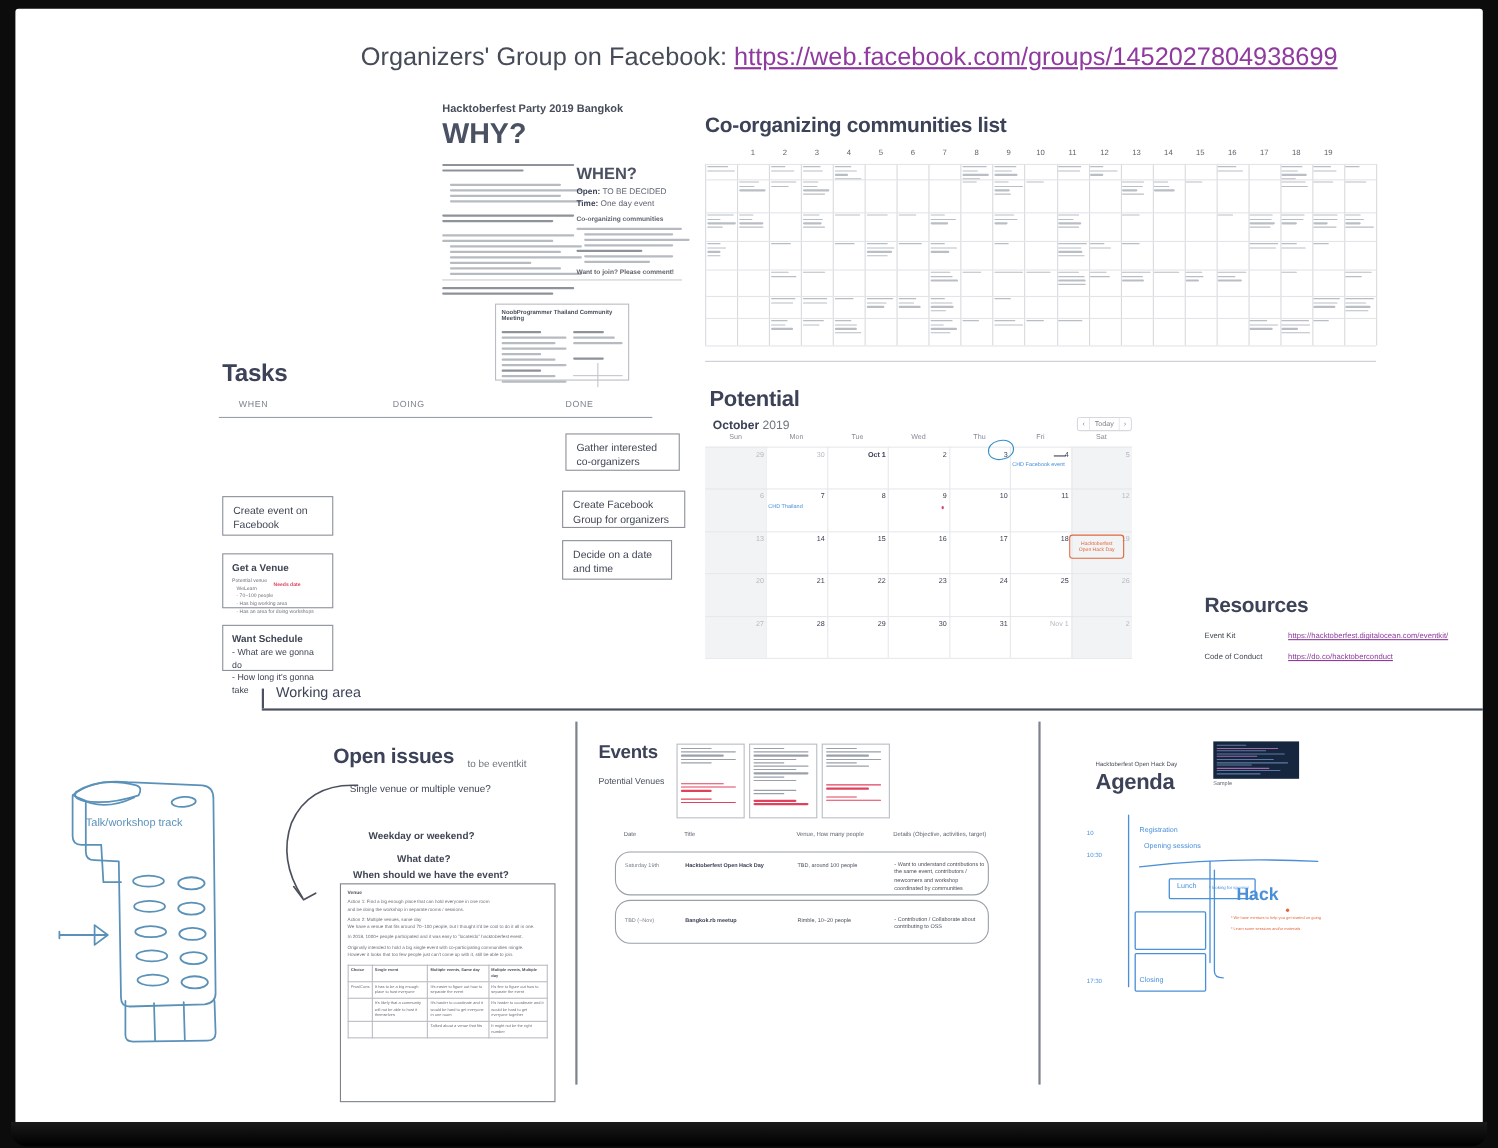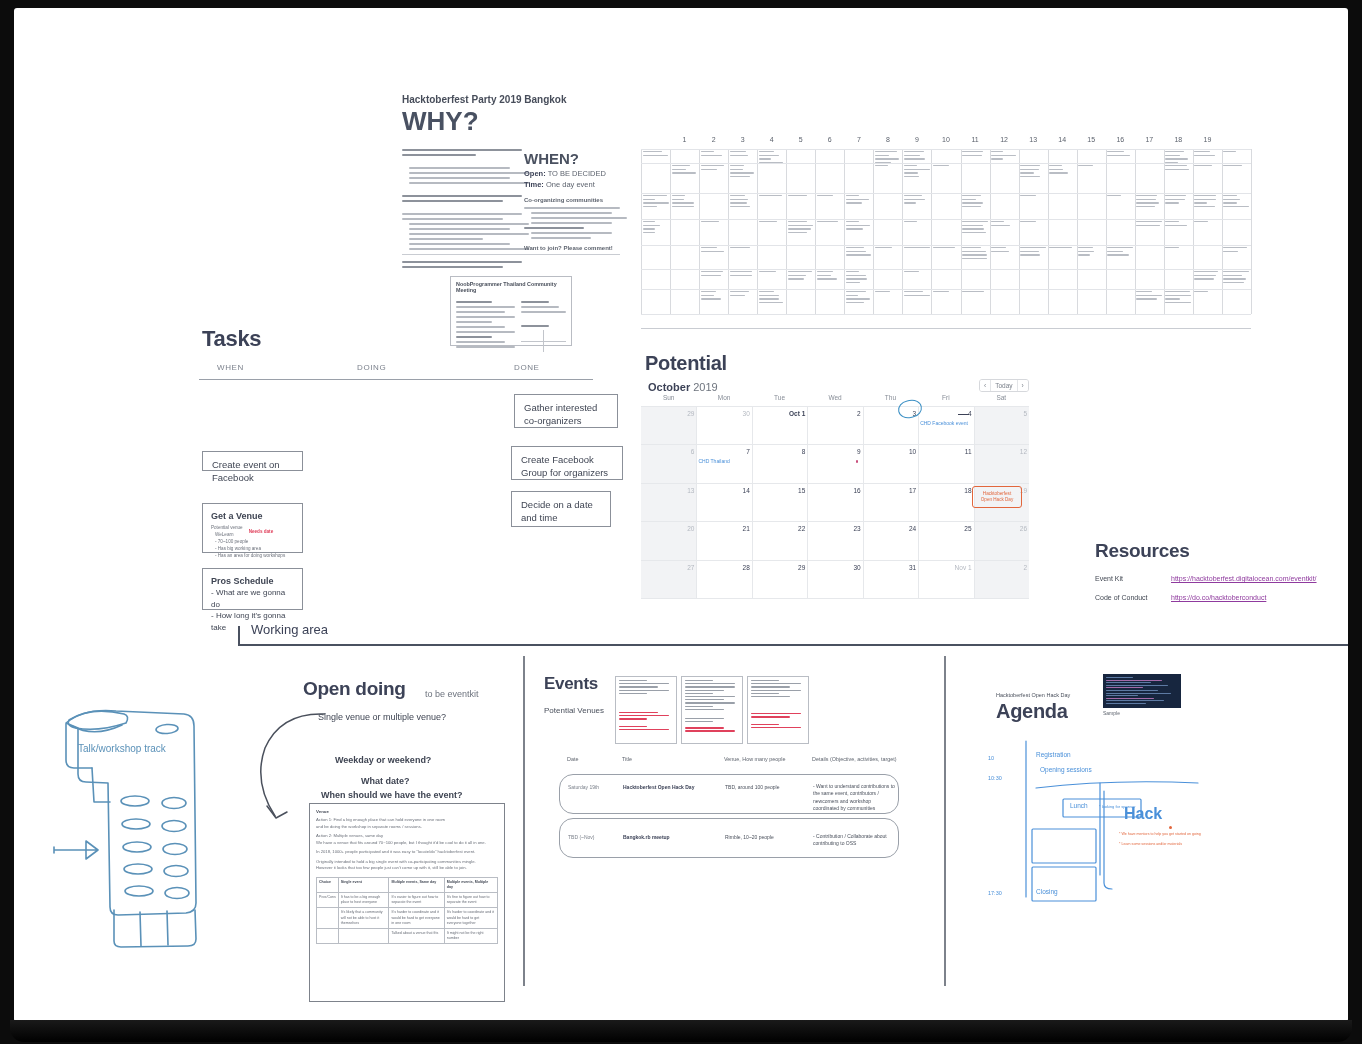--- a/index.html
+++ b/index.html
@@ -73,21 +73,21 @@
   #tasks-title { position: absolute; left: 188px; top: 318px; font-size: 22px; }
   .col-head { position: absolute; top: 355px; font-size: 8px; color: #7c828d; letter-spacing: 0.6px; }
   #th-todo { left: 203px; } #th-doing { left: 343px; } #th-done { left: 500px; }
   #tasks-rule { position: absolute; left: 185px; top: 371px; width: 394px; height: 1px; background: #9aa0a9; }
 
   .card {
     position: absolute; border: 1px solid #8b9099; background: #fff;
     padding: 7px 9px; font-size: 9.5px; color: #3f4characters;
     color: #3f4553; line-height: 1.35;
   }
-  #c-create-event { left: 188px; top: 443px; width: 101px; height: 20px; }
+  #c-create-event { left: 188px; top: 443px; width: 101px; height: 36px; }
   #c-get-venue   { left: 188px; top: 495px; width: 101px; height: 50px; padding: 6px 8px; }
   #c-rough-sched { left: 188px; top: 560px; width: 101px; height: 42px; padding: 6px 8px; }
   #c-gather      { left: 500px; top: 386px; width: 104px; height: 34px; }
   #c-fbgroup     { left: 497px; top: 438px; width: 112px; height: 34px; }
   #c-decide      { left: 497px; top: 483px; width: 100px; height: 36px; }
   .card .ch { font-size: 9px; font-weight: bold; color: #3f4553; }
   .card .cs { font-size: 4.6px; color: #6d727c; line-height: 1.5; }
   .card .red { color: #e0415c; font-weight: bold; }
 
   
@@ -198,20 +198,23 @@
   #ag-hack { position: absolute; left: 1110px; top: 797px; font-size: 16px; color: #4a90d9; font-weight: bold; }
   .ag-fine { position: absolute; font-size: 3.6px; color: #e2663c; white-space: nowrap; }
 </style>
 </head>
 <body>
 
 <div class="bezel">
   <div class="screen">
     <div class="board">
 
+      <div id="fb-header">
+        <span>Organizers' Group on Facebook: </span><a class="lnk" href="#">https://web.facebook.com/groups/1452027804938699</a>
+      </div>
 
       <div id="why-slide">
         <div class="s-title">Hacktoberfest Party 2019 Bangkok</div>
         <div class="s-why">WHY?</div>
 
         <div id="why-body">
           <div class="microline l dark"></div>
           <div class="microline s dark"></div>
           <div style="height:5px"></div>
           <div class="microline i m"></div>
@@ -309,35 +312,36 @@
             <div class="cs" style="margin-left:4px">WeLearn</div>
           </div>
           <div class="cs red" style="margin-top:4px">Needs date</div>
         </div>
         <div class="cs" style="margin-left:4px">- 70~100 people</div>
         <div class="cs" style="margin-left:4px">- Has big working area</div>
         <div class="cs" style="margin-left:4px">- Has an area for doing workshops</div>
       </div>
 
       <div id="c-rough-sched" class="card">
-        <div class="ch">Pros Schedule</div>
+        <div class="ch">Want Schedule</div>
         <div style="font-size:8px;line-height:1.45">- What are we gonna do</div>
         <div style="font-size:8px;line-height:1.45">- How long it's gonna take</div>
       </div>
 
       <div id="c-gather" class="card">
         <span>Gather interested co-organizers</span>
       </div>
       <div id="c-fbgroup" class="card">
         <span>Create Facebook Group for organizers</span>
       </div>
       <div id="c-decide" class="card">
         <span>Decide on a date and time</span>
       </div>
 
+      <div id="coorg-title" class="ttl">Co-organizing communities list</div>
       <div id="coorg-sheet">
         <div id="coorg-colnums">
             <span style="left: 43.5714px;">1</span>
             <span style="left: 72.619px;">2</span>
             <span style="left: 101.667px;">3</span>
             <span style="left: 130.714px;">4</span>
             <span style="left: 159.762px;">5</span>
             <span style="left: 188.81px;">6</span>
             <span style="left: 217.857px;">7</span>
             <span style="left: 246.905px;">8</span>
@@ -874,21 +878,21 @@
           <ellipse cx="140" cy="173" rx="12" ry="5.5"></ellipse>
           <ellipse cx="103" cy="193" rx="14" ry="5"></ellipse>
           <ellipse cx="141" cy="195" rx="12" ry="5.5"></ellipse>
           <path d="M78 212 L78 243 Q78 249 85 249 L152 248 Q160 248 160 241 L159 212"></path>
           <path d="M104 214 L105 248 M131 213 L132 247"></path>
           <path d="M18 149 L18 155 M18 152 L60 152 M50 143 L62 152 L50 161 Z"></path>
         </g>
       </svg>
       <div id="phone-label">Talk/workshop track</div>
 
-      <div id="oi-title" class="ttl">Open doing</div>
+      <div id="oi-title" class="ttl">Open issues</div>
       <div id="oi-sub">to be eventkit</div>
       <div id="oi-q1" class="oi-q">Single venue or multiple venue?</div>
       <div id="oi-q2" class="oi-q">Weekday or weekend?</div>
       <div id="oi-q3" class="oi-q">What date?</div>
       <div id="oi-q4" class="oi-q">When should we have the event?</div>
 
       <svg style="position:absolute;left:237px;top:700px;width:80px;height:130px" viewBox="0 0 80 130">
         <path d="M74 6 Q30 4 14 40 Q2 74 24 108" fill="none" stroke="#4a505c" stroke-width="1.5" stroke-linecap="round"></path>
         <path d="M16 98 L25 110 L36 104" fill="none" stroke="#4a505c" stroke-width="1.5" stroke-linecap="round" stroke-linejoin="round"></path>
       </svg>

